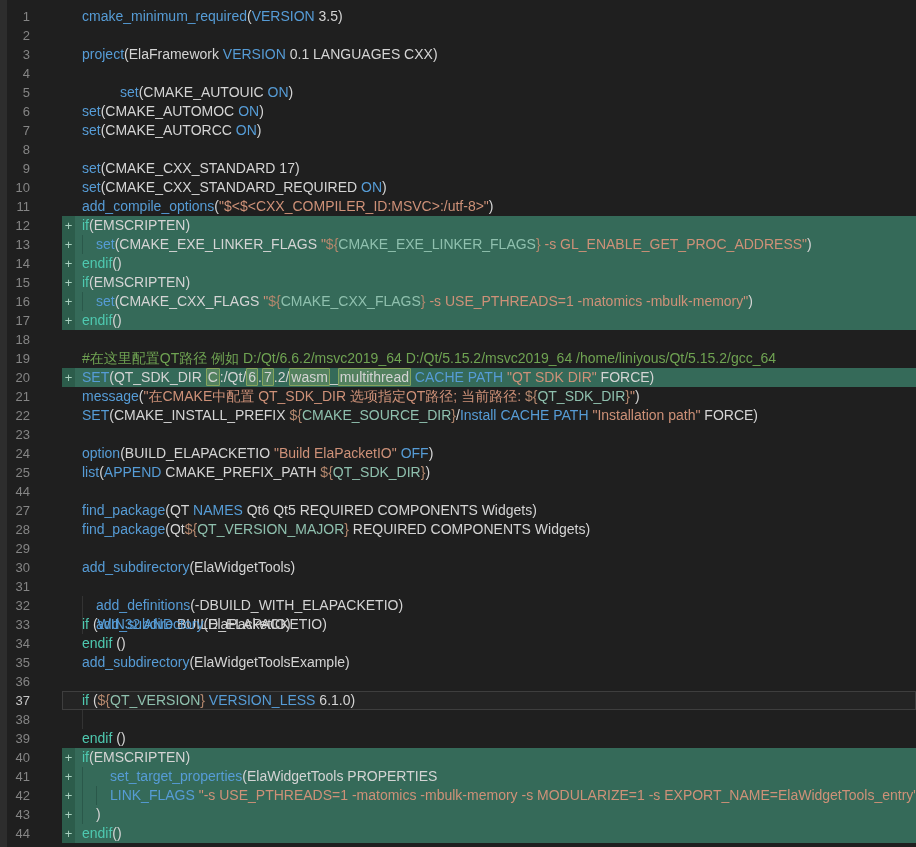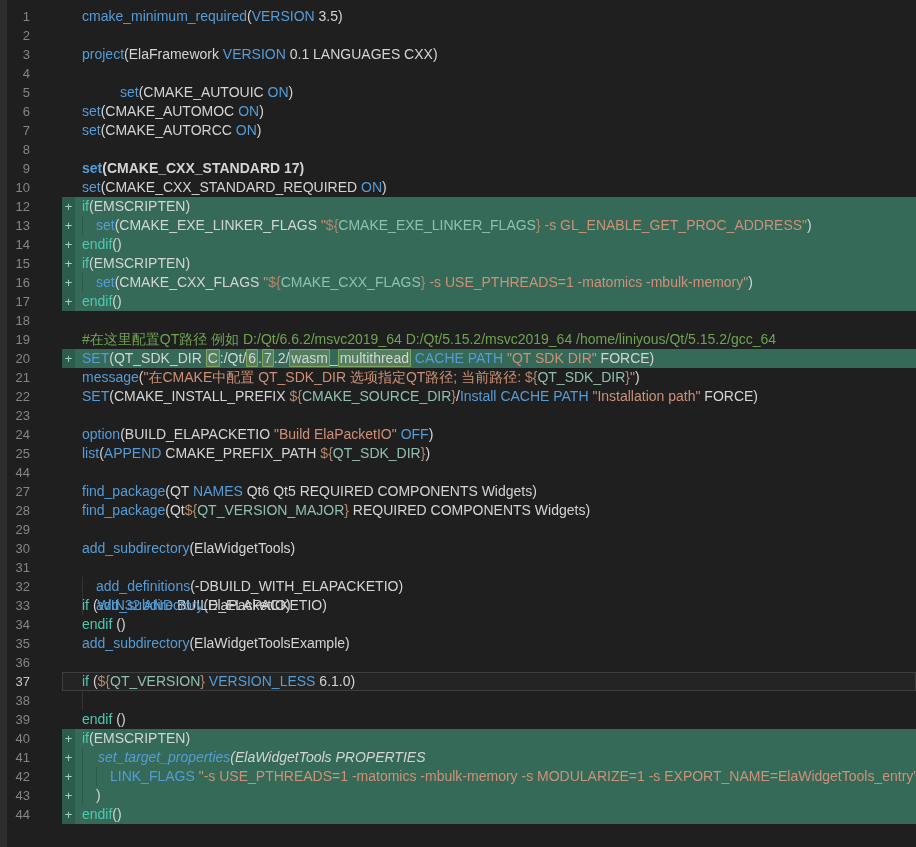--- a/index.html
+++ b/index.html
@@ -35,22 +35,23 @@
   <div id="left-margin"></div>
   <div id="editor">
       <div class="row"><span class="num">1</span><span class="code" style="padding-left: 0px;"><span class="tk-c">cmake_minimum_required</span><span class="tk-a">(</span><span class="tk-k">VERSION</span><span class="tk-a"> 3.5)</span></span></div>
       <div class="row"><span class="num">2</span><span class="code" style="padding-left: 0px;"></span></div>
       <div class="row"><span class="num">3</span><span class="code" style="padding-left: 0px;"><span class="tk-c">project</span><span class="tk-a">(ElaFramework </span><span class="tk-k">VERSION</span><span class="tk-a"> 0.1 LANGUAGES CXX)</span></span></div>
       <div class="row"><span class="num">4</span><span class="code" style="padding-left: 0px;"></span></div>
       <div class="row"><span class="num">5</span><span class="code" style="padding-left: 0px; margin-left: 38px;"><span class="tk-c">set</span><span class="tk-a">(CMAKE_AUTOUIC </span><span class="tk-k">ON</span><span class="tk-a">)</span></span></div>
       <div class="row"><span class="num">6</span><span class="code" style="padding-left: 0px;"><span class="tk-c">set</span><span class="tk-a">(CMAKE_AUTOMOC </span><span class="tk-k">ON</span><span class="tk-a">)</span></span></div>
       <div class="row"><span class="num">7</span><span class="code" style="padding-left: 0px;"><span class="tk-c">set</span><span class="tk-a">(CMAKE_AUTORCC </span><span class="tk-k">ON</span><span class="tk-a">)</span></span></div>
       <div class="row"><span class="num">8</span><span class="code" style="padding-left: 0px;"></span></div>
-      <div class="row"><span class="num">9</span><span class="code" style="padding-left: 0px; font-weight: bold;"><span class="tk-c">set</span><span class="tk-a">(CMAKE_CXX_STANDARD 17)</span></span></div>
+      <div class="row"><span class="num">9</span><span class="code" style="padding-left: 0px;"><span class="tk-c">set</span><span class="tk-a">(CMAKE_CXX_STANDARD 17)</span></span></div>
       <div class="row"><span class="num">10</span><span class="code" style="padding-left: 0px;"><span class="tk-c">set</span><span class="tk-a">(CMAKE_CXX_STANDARD_REQUIRED </span><span class="tk-k">ON</span><span class="tk-a">)</span></span></div>
+      <div class="row"><span class="num">11</span><span class="code" style="padding-left: 0px;"><span class="tk-c">add_compile_options</span><span class="tk-a">(</span><span class="tk-s">"$&lt;$&lt;CXX_COMPILER_ID:MSVC&gt;:/utf-8&gt;"</span><span class="tk-a">)</span></span></div>
       <div class="row add"><span class="rowbg"></span><span class="num">12</span><span class="plus">+</span><span class="code" style="padding-left: 0px;"><span class="tk-t">if</span><span class="tk-a">(EMSCRIPTEN)</span></span></div>
       <div class="row add"><span class="rowbg"></span><span class="num">13</span><span class="guide" style="left: 82px;"></span><span class="plus">+</span><span class="code" style="padding-left: 14px;"><span class="tk-c">set</span><span class="tk-a">(CMAKE_EXE_LINKER_FLAGS </span><span class="tk-s">"</span><span class="tk-vp">${</span><span class="tk-vn">CMAKE_EXE_LINKER_FLAGS</span><span class="tk-vp">}</span><span class="tk-s"> -s GL_ENABLE_GET_PROC_ADDRESS"</span><span class="tk-a">)</span></span></div>
       <div class="row add"><span class="rowbg"></span><span class="num">14</span><span class="plus">+</span><span class="code" style="padding-left: 0px;"><span class="tk-t">endif</span><span class="tk-a">()</span></span></div>
       <div class="row add"><span class="rowbg"></span><span class="num">15</span><span class="plus">+</span><span class="code" style="padding-left: 0px;"><span class="tk-t">if</span><span class="tk-a">(EMSCRIPTEN)</span></span></div>
       <div class="row add"><span class="rowbg"></span><span class="num">16</span><span class="guide" style="left: 82px;"></span><span class="plus">+</span><span class="code" style="padding-left: 14px;"><span class="tk-c">set</span><span class="tk-a">(CMAKE_CXX_FLAGS </span><span class="tk-s">"</span><span class="tk-vp">${</span><span class="tk-vn">CMAKE_CXX_FLAGS</span><span class="tk-vp">}</span><span class="tk-s"> -s USE_PTHREADS=1 -matomics -mbulk-memory"</span><span class="tk-a">)</span></span></div>
       <div class="row add"><span class="rowbg"></span><span class="num">17</span><span class="plus">+</span><span class="code" style="padding-left: 0px;"><span class="tk-t">endif</span><span class="tk-a">()</span></span></div>
       <div class="row"><span class="num">18</span><span class="code" style="padding-left: 0px;"></span></div>
       <div class="row"><span class="num">19</span><span class="code" style="padding-left: 0px;"><span class="tk-m">#在这里配置QT路径 例如 D:/Qt/6.6.2/msvc2019_64 D:/Qt/5.15.2/msvc2019_64 /home/liniyous/Qt/5.15.2/gcc_64</span></span></div>
       <div class="row add"><span class="rowbg"></span><span class="num">20</span><span class="plus">+</span><span class="code" style="padding-left: 0px;"><span class="tk-c">SET</span><span class="tk-a">(QT_SDK_DIR </span><span class="tk-x">C</span><span class="tk-a">:/Qt/</span><span class="tk-x">6</span><span class="tk-a">.</span><span class="tk-x">7</span><span class="tk-a">.2/</span><span class="tk-x">wasm</span><span class="tk-a">_</span><span class="tk-x">multithread</span><span class="tk-a"> </span><span class="tk-k">CACHE PATH</span><span class="tk-a"> </span><span class="tk-s">"QT SDK DIR"</span><span class="tk-a"> FORCE)</span></span></div>
       <div class="row"><span class="num">21</span><span class="code" style="padding-left: 0px;"><span class="tk-c">message</span><span class="tk-a">(</span><span class="tk-s">"在CMAKE中配置 QT_SDK_DIR 选项指定QT路径; 当前路径: </span><span class="tk-vp">${</span><span class="tk-vn">QT_SDK_DIR</span><span class="tk-vp">}</span><span class="tk-s">"</span><span class="tk-a">)</span></span></div>
@@ -66,18 +67,18 @@
       <div class="row"><span class="num">31</span><span class="code" style="padding-left: 0px; margin-top: 38px;"><span class="tk-t">if</span><span class="tk-a"> (</span><span class="tk-k">WIN32 AND</span><span class="tk-a"> BUILD_ELAPACKETIO)</span></span></div>
       <div class="row"><span class="num">32</span><span class="guide" style="left: 82px;"></span><span class="code" style="padding-left: 14px;"><span class="tk-c">add_definitions</span><span class="tk-a">(-DBUILD_WITH_ELAPACKETIO)</span></span></div>
       <div class="row"><span class="num">33</span><span class="guide" style="left: 82px;"></span><span class="code" style="padding-left: 14px; text-align: center;"><span class="tk-c">add_subdirectory</span><span class="tk-a">(ElaPacketIO)</span></span></div>
       <div class="row"><span class="num">34</span><span class="code" style="padding-left: 0px;"><span class="tk-t">endif</span><span class="tk-a"> ()</span></span></div>
       <div class="row"><span class="num">35</span><span class="code" style="padding-left: 0px;"><span class="tk-c">add_subdirectory</span><span class="tk-a">(ElaWidgetToolsExample)</span></span></div>
       <div class="row"><span class="num">36</span><span class="code" style="padding-left: 0px;"></span></div>
       <div class="row cur"><span class="rowbg"></span><span class="num">37</span><span class="code" style="padding-left: 0px;"><span class="tk-t">if</span><span class="tk-a"> (</span><span class="tk-vp">${</span><span class="tk-vn">QT_VERSION</span><span class="tk-vp">}</span><span class="tk-a"> </span><span class="tk-k">VERSION_LESS</span><span class="tk-a"> 6.1.0)</span></span></div>
       <div class="row"><span class="num">38</span><span class="guide" style="left: 82px;"></span></div>
       <div class="row"><span class="num">39</span><span class="code" style="padding-left: 0px;"><span class="tk-t">endif</span><span class="tk-a"> ()</span></span></div>
       <div class="row add"><span class="rowbg"></span><span class="num">40</span><span class="plus">+</span><span class="code" style="padding-left: 0px;"><span class="tk-t">if</span><span class="tk-a">(EMSCRIPTEN)</span></span></div>
-      <div class="row add"><span class="rowbg"></span><span class="num">41</span><span class="guide" style="left: 82px;"></span><span class="plus">+</span><span class="code" style="padding-left: 16px; font-style: italic;"><span class="tk-c">set_target_properties</span><span class="tk-a">(ElaWidgetTools PROPERTIES</span></span></div>
+      <div class="row add"><span class="rowbg"></span><span class="num">41</span><span class="guide" style="left: 82px;"></span><span class="plus">+</span><span class="code" style="padding-left: 28px;"><span class="tk-c">set_target_properties</span><span class="tk-a">(ElaWidgetTools PROPERTIES</span></span></div>
       <div class="row add"><span class="rowbg"></span><span class="num">42</span><span class="guide" style="left: 82px;"></span><span class="guide" style="left: 96px;"></span><span class="plus">+</span><span class="code" style="padding-left: 28px;"><span class="tk-k">LINK_FLAGS</span><span class="tk-a"> </span><span class="tk-s">"-s USE_PTHREADS=1 -matomics -mbulk-memory -s MODULARIZE=1 -s EXPORT_NAME=ElaWidgetTools_entry"</span></span></div>
       <div class="row add"><span class="rowbg"></span><span class="num">43</span><span class="guide" style="left: 82px;"></span><span class="plus">+</span><span class="code" style="padding-left: 14px;"><span class="tk-a">)</span></span></div>
       <div class="row add"><span class="rowbg"></span><span class="num">44</span><span class="plus">+</span><span class="code" style="padding-left: 0px;"><span class="tk-t">endif</span><span class="tk-a">()</span></span></div>
     </div>
 </div>
 
 </body></html>

